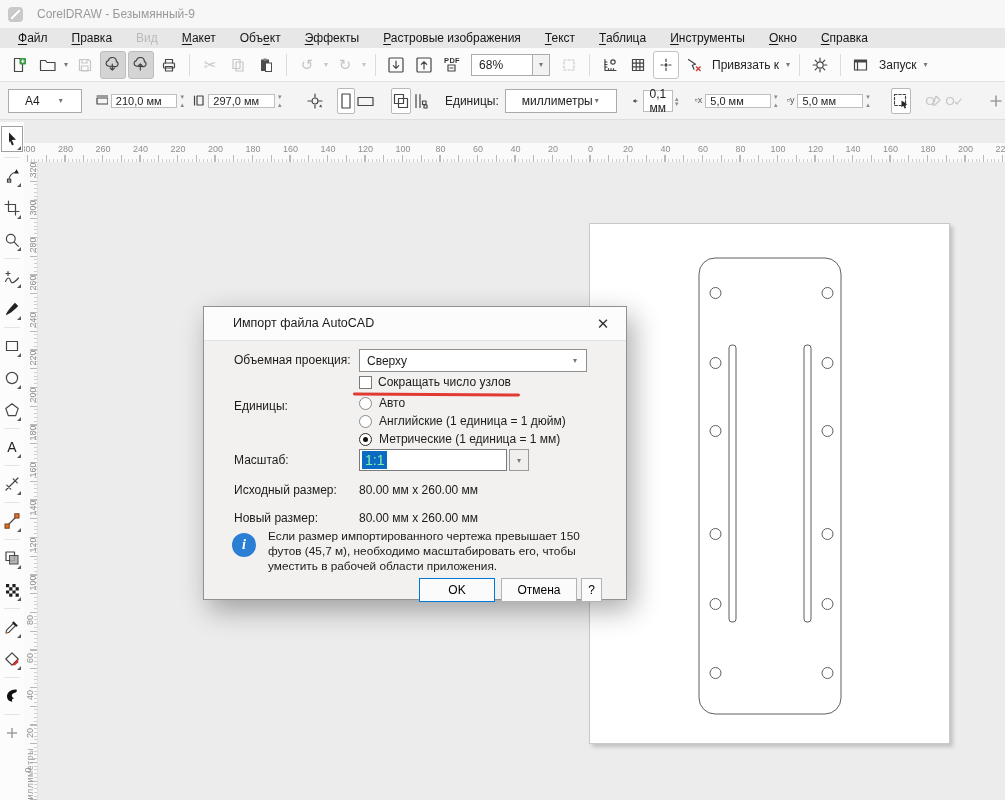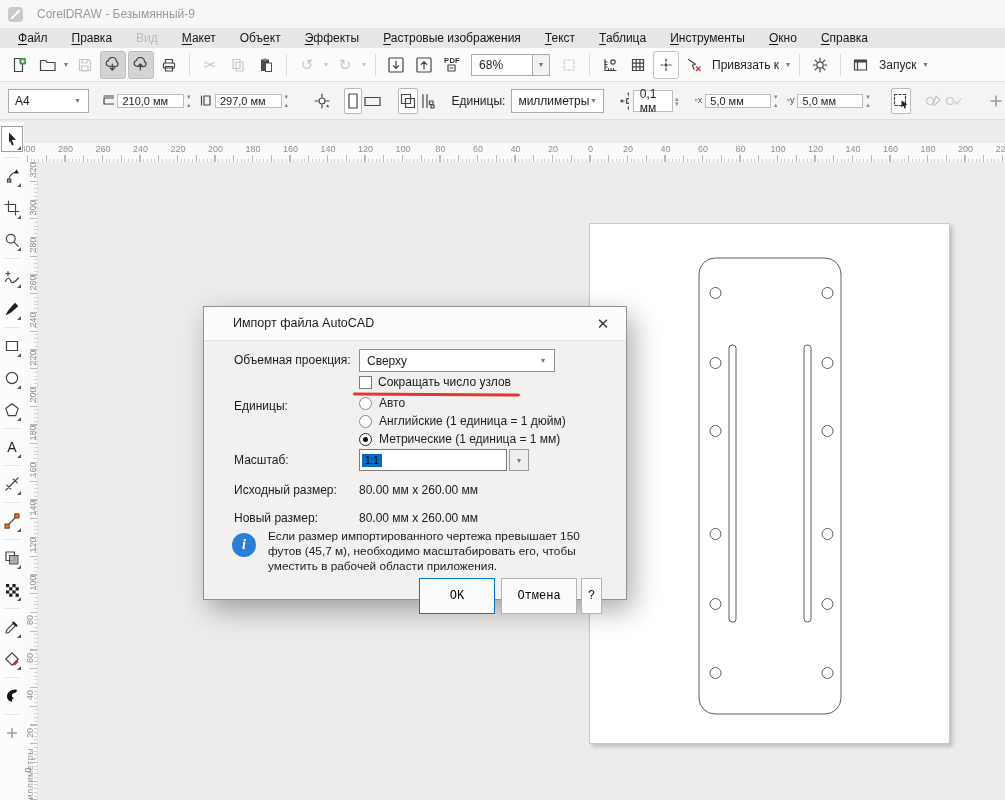--- a/index.html
+++ b/index.html
@@ -38,21 +38,21 @@
              align-items:center;padding-left:7px;font-size:12px;}
   .combobtn{width:17px;height:22px;border:1px solid #ababab;border-left:none;background:#f2f2f2;
             display:flex;align-items:center;justify-content:center;}
   .tbtext{font-size:12px;color:#222;margin:0 3px;}
   .pdfico{display:flex;flex-direction:column;align-items:center;line-height:1;}
   .pdfico b{font-size:7.5px;letter-spacing:.3px;color:#333;}
   
   .propbar{position:absolute;left:0;top:82px;width:1005px;height:38px;background:#f5f4f4;
            border-bottom:1px solid #dedede;display:flex;align-items:center;padding-left:8px;}
   .combo{height:24px;border:1px solid #ababab;background:#fff;display:flex;align-items:center;
-         justify-content:space-between;padding:0 6px;font-size:12px;}
+         justify-content:space-between;padding:0 16px;font-size:12px;}
   .sizegrp{display:flex;align-items:center;margin-left:14px;gap:3px;}
   .dimcol{display:flex;flex-direction:row;gap:2px;}
   .dimrow{display:flex;align-items:center;gap:3px;}
   .fieldsm{width:72px;height:14px;border:1px solid #bdbdbd;background:#fff;font-size:11px;
            display:flex;align-items:center;padding-left:4px;}
   .spinpair{font-size:7px;color:#8b8b8b;letter-spacing:1px;}
   .pblabel{font-size:12px;color:#222;margin:0 6px 0 14px;}
   .fieldmd{width:78px;height:22px;border:1px solid #bdbdbd;background:#fff;font-size:12px;
            display:flex;align-items:center;padding-left:6px;}
   .spincol{display:flex;flex-direction:column;justify-content:center;font-size:7px;color:#8b8b8b;line-height:5px;margin-left:2px;}
@@ -103,40 +103,40 @@
         border:1px solid #c9c9c9;box-shadow:3px 3px 4px rgba(0,0,0,.18);}
   .page svg{position:absolute;left:0;top:0;}
   
   .dialog{position:absolute;left:203px;top:306px;width:424px;height:294px;background:#f2f1f0;
           border:1px solid #919191;box-shadow:6px 10px 26px rgba(0,0,0,.33);z-index:60;}
   .dlg-title{position:absolute;left:0;top:0;right:0;height:34px;background:#fcfcfc;border-bottom:1px solid #e3e3e3;}
   .dlg-title span.t{position:absolute;left:29px;top:9px;font-size:12.5px;color:#1a1a1a;}
   .dlg-close{position:absolute;right:13px;top:7px;font-size:15px;color:#333;width:20px;height:20px;
              display:flex;align-items:center;justify-content:center;}
   .dl{position:absolute;font-size:12px;color:#1a1a1a;}
-  .dcombo{position:absolute;left:155px;top:42px;width:196px;height:23px;border:1px solid #8f8f8f;background:#fff;
+  .dcombo{position:absolute;left:155px;top:42px;width:228px;height:23px;border:1px solid #8f8f8f;background:#fff;
           display:flex;align-items:center;justify-content:space-between;padding:0 7px;font-size:12px;}
   .chk{position:absolute;left:155px;top:69px;width:13px;height:13px;border:1px solid #7a7a7a;background:#fff;}
   .redline{position:absolute;left:149px;top:86px;width:167px;height:3px;background:#e03a33;
            border-radius:2px;transform:rotate(.4deg);}
   .radio{position:absolute;left:155px;display:flex;align-items:center;gap:7px;font-size:12px;}
   .rdot{width:13px;height:13px;border:1px solid #8a8a8a;border-radius:50%;background:#fff;position:relative;}
   .radio.checked .rdot{border-color:#2b2b2b;}
   .radio.checked .rdot:after{content:"";position:absolute;left:3px;top:3px;width:5px;height:5px;border-radius:50%;background:#111;}
   .scombo{position:absolute;left:155px;top:142px;width:148px;height:22px;border:1px solid #7a7a7a;background:#fff;
           display:flex;align-items:center;padding-left:2px;}
-  .scombo .sel{background:#0b6bc2;color:#000000;font-size:10px;padding:1px 3px;}
+  .scombo .sel{background:#0b6bc2;color:#86efac;font-size:14px;padding:1px 3px;}
   .scombobtn{position:absolute;left:305px;top:142px;width:20px;height:22px;border:1px solid #9a9a9a;background:#f0efee;
           display:flex;align-items:center;justify-content:center;}
   .infoicon{position:absolute;left:28px;top:226px;width:24px;height:24px;border-radius:50%;background:#2a7fd4;
             color:#fff;font-size:14px;font-weight:bold;display:flex;align-items:center;justify-content:center;
             font-family:"Liberation Serif","DejaVu Serif",serif;font-style:italic;}
   .infotext{position:absolute;left:64px;top:222px;width:340px;font-size:11.8px;line-height:15px;color:#1a1a1a;}
-  .dbtn{position:absolute;top:271px;height:36px;border:1px solid #b3b3b3;background:#fbfbfb;font-size:12px;
-        display:flex;align-items:center;justify-content:center;font-family:Liberation Mono, monospace;}
+  .dbtn{position:absolute;top:271px;height:24px;border:1px solid #b3b3b3;background:#fbfbfb;font-size:12px;
+        display:flex;align-items:center;justify-content:center;font-family:Liberation Sans, sans-serif;}
   .dbtn.primary{border-color:#0078d7;}
 </style>
 </head>
 <body>
 
 <div class="stage">
 
   <div class="titlebar">
     <span class="appicon"></span>
     <span class="wtitle">CorelDRAW - Безымянный-9</span>

